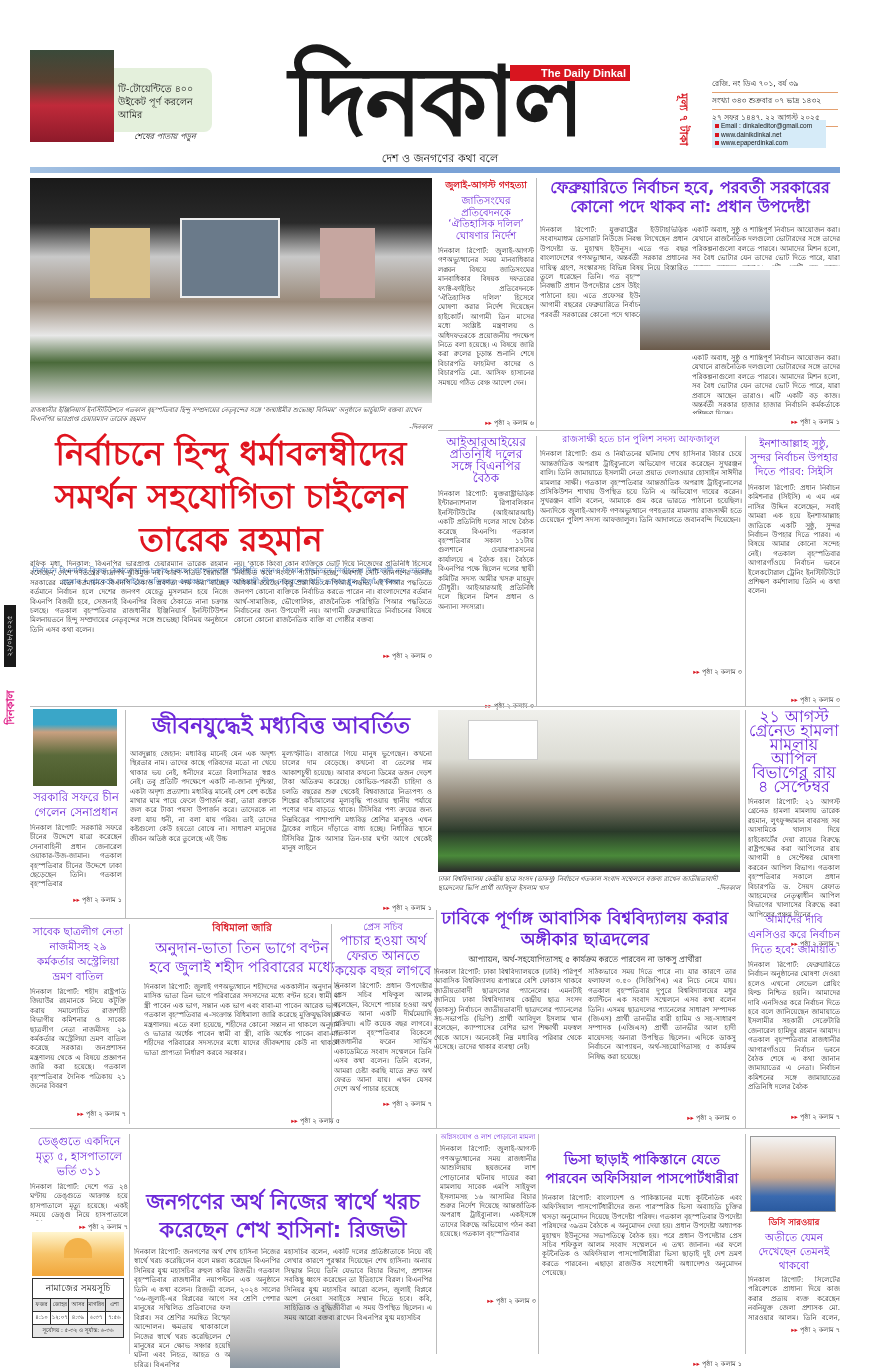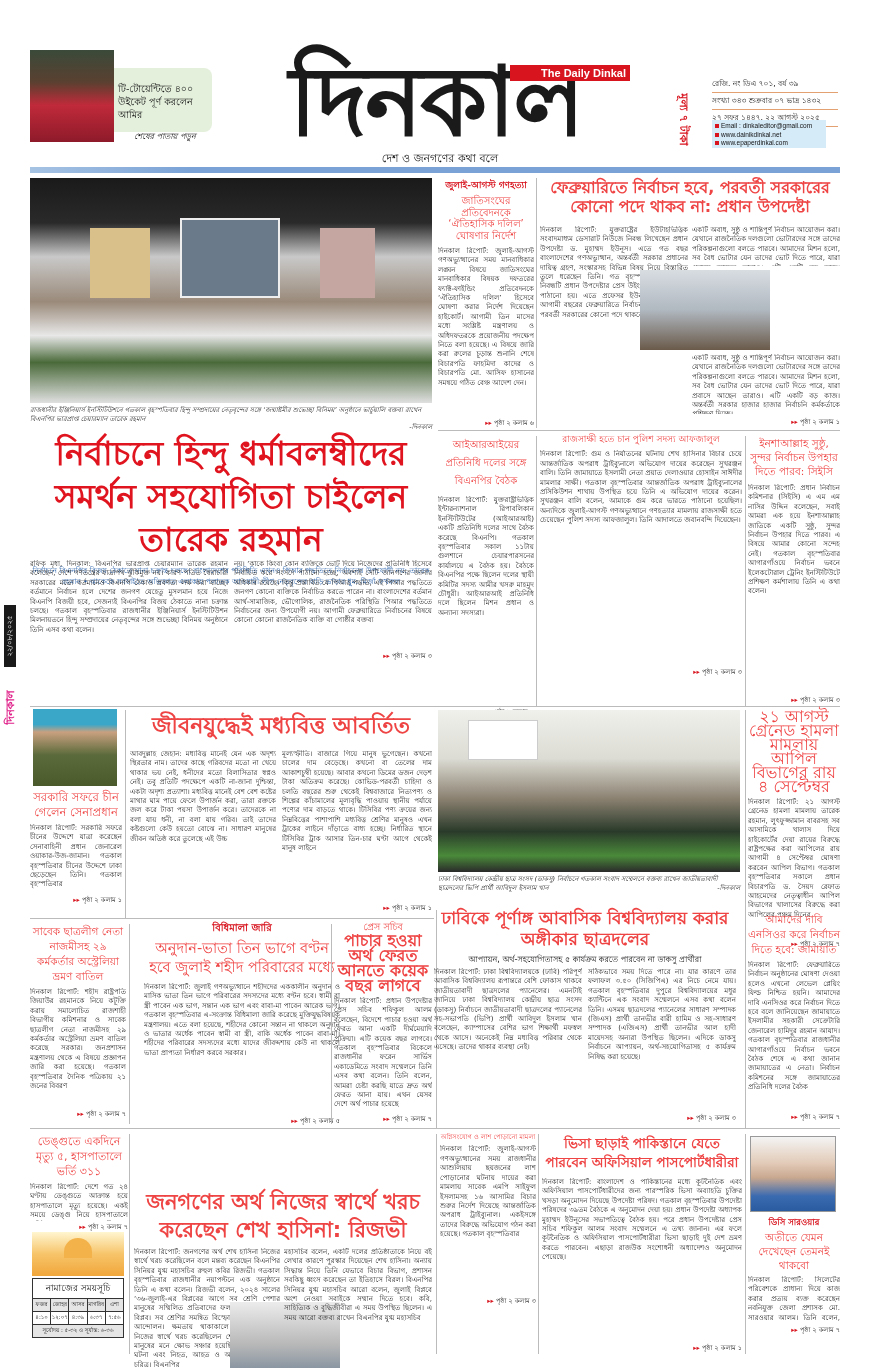--- a/index.html
+++ b/index.html
@@ -1,21 +1,21 @@
 <!DOCTYPE html>
 <html><head>
 <meta charset="utf-8">
 <style>
 *{box-sizing:border-box;margin:0;padding:0}
 body{width:870px;height:1368px;background:#fff;font-family:"DejaVu Sans",sans-serif;color:#111;position:relative;overflow:hidden}
 .abs{position:absolute}
 .body-txt{font-size:7px;line-height:9.4px;color:#222;text-align:justify;overflow:hidden}
 .cont{font-size:6.5px;color:#111;text-align:right;margin-top:1px}
 .cont .arrow{color:#d8151f}
-.hl{font-family:"DejaVu Sans",sans-serif;font-weight:bold;text-align:center;color:#ef4444;line-height:1.15}
+.hl{font-family:"DejaVu Sans",sans-serif;font-weight:bold;text-align:center;color:#6d28d9;line-height:1.15}
 .kicker{color:#d8151f;font-weight:bold;text-align:center}
 .photo{background:linear-gradient(135deg,#6b6b6b,#2f3a2f 40%,#8a7a6a 70%,#3b3b3b)}
 .caption{font-size:6.5px;font-style:italic;color:#222;line-height:8.5px}
 .vrule{position:absolute;width:1px;background:#bbb}
 .hrule{position:absolute;height:1px;background:#bbb}
 </style>
 </head>
 <body>
 
 <div class="abs" style="left:30px;top:50px;width:184px;height:92px;">
@@ -83,21 +83,21 @@
 
 <div class="abs" style="left:30px;top:432px;width:402px;">
   <div class="hl" style="font-size:33px;line-height:43px;color:#e0141f;">নির্বাচনে হিন্দু ধর্মাবলম্বীদের সমর্থন সহযোগিতা চাইলেন তারেক রহমান</div>
   <div style="margin-top:4px;font-size:7.5px;line-height:11px;color:#1f5aa6;text-align:center;">নির্বাচনে বিএনপির বিজয় ঠেকাতে নানা চক্রান্ত চলছে। বাংলাদেশের পরিস্থিতি এখনও পিআর পদ্ধতিতে নির্বাচনের উপযোগী নয়: তারেক রহমান  •  ঝাকেকে সবচাইতে অভিজাত এলাকায় পলাতক আওয়ামী লীগ নেতৃবৃন্দের বাড়ি ভাড়ার ধুম: মির্জা ফখরুল</div>
   <div class="body-txt" style="position:absolute;left:0;top:128px;width:198px;height:100px;">রফিক মৃধা, দিনকাল: বিএনপির ভারপ্রাপ্ত চেয়ারম্যান তারেক রহমান বলেছেন, দেশে গণতন্ত্রের যাত্রাপথ ঝুঁকিমুক্ত নয়। কারণ পতিত স্বৈরাচারী সরকারের মতো বর্তমানেও বিএনপি ঠেকাও প্রবণতা লক্ষ করা যাচ্ছে। বর্তমানে নির্বাচন হলে দেশের জনগণ যেহেতু মুসলমান হয়ে নিজে বিএনপি বিজয়ী হবে, সেজন্যই বিএনপির বিজয় ঠেকাতে নানা চক্রান্ত চলছে। গতকাল বৃহস্পতিবার রাজধানীর ইঞ্জিনিয়ার্স ইনস্টিটিউশন মিলনায়তনে হিন্দু সম্প্রদায়ের নেতৃবৃন্দের সঙ্গে শুভেচ্ছা বিনিময় অনুষ্ঠানে তিনি এসব কথা বলেন।</div>
   <div class="body-txt" style="position:absolute;left:204px;top:128px;width:198px;height:92px;">নয়। ‘কাকে কিংবা কোন ব্যক্তিকে ভোট দিয়ে নিজেদের প্রতিনিধি হিসেবে নির্বাচিত করে সংসদে পাঠানো হচ্ছে, অবশ্যই সেটি জানগণের জানার অধিকার রয়েছে। কিন্তু প্রস্তাবিত যে পিআর পদ্ধতি, এই পিআর পদ্ধতিতে জনগণ কোনো ব্যক্তিকে নির্বাচিত করতে পারেন না। বাংলাদেশের বর্তমান আর্থ-সামাজিক, ভৌগোলিক, রাজনৈতিক পরিস্থিতি পিআর পদ্ধতিতে নির্বাচনের জন্য উপযোগী নয়। আগামী ফেব্রুয়ারিতে নির্বাচনের বিষয়ে কোনো কোনো রাজনৈতিক ব্যক্তি বা গোষ্ঠীর বক্তব্য</div>
   <div class="cont" style="position:absolute;left:204px;top:218px;width:198px;"><span class="arrow">▸▸ </span><span>পৃষ্ঠা ২ কলাম ৩</span></div>
 </div>
 
 <div class="abs" style="left:438px;top:436px;width:96px;">
-  <div class="hl" style="font-size:10px;line-height:18px;font-weight:normal;">আইআরআইয়ের প্রতিনিধি দলের সঙ্গে বিএনপির বৈঠক</div>
+  <div class="hl" style="font-size:12px;line-height:12px;font-weight:normal;">আইআরআইয়ের প্রতিনিধি দলের সঙ্গে বিএনপির বৈঠক</div>
   <div class="body-txt" style="margin-top:6px;height:210px;">দিনকাল রিপোর্ট: যুক্তরাষ্ট্রভিত্তিক ইন্টারন্যাশনাল রিপাবলিকান ইনস্টিটিউটের (আইআরআই) একটি প্রতিনিধি দলের সাথে বৈঠক করেছে বিএনপি। গতকাল বৃহস্পতিবার সকাল ১১টায় গুলশানে চেয়ারপারসনের কার্যালয়ে এ বৈঠক হয়। বৈঠকে বিএনপির পক্ষে ছিলেন দলের স্থায়ী কমিটির সদস্য আমীর খসরু মাহমুদ চৌধুরী। আইআরআই প্রতিনিধি দলে ছিলেন মিশন প্রধান ও অন্যান্য সদস্যরা।</div>
   <div class="cont"><span class="arrow">▸▸ </span><span>পৃষ্ঠা ২ কলাম ৩</span></div>
 </div>
 <div class="vrule" style="left:536px;top:436px;height:270px;"></div>
 
 <div class="abs" style="left:540px;top:434px;width:202px;">
   <div class="hl" style="font-size:9px;font-weight:normal;">রাজসাক্ষী হতে চান পুলিশ সদস্য আফজালুল</div>
   <div class="body-txt" style="margin-top:6px;height:216px;">দিনকাল রিপোর্ট: গুম ও নির্যাতনের ঘটনায় শেখ হাসিনার বিচার চেয়ে আন্তর্জাতিক অপরাধ ট্রাইব্যুনালে অভিযোগ দায়ের করেছেন সুখরঞ্জন বালি। তিনি জামায়াতে ইসলামী নেতা প্রয়াত দেলাওয়ার হোসাইন সাঈদীর মামলার সাক্ষী। গতকাল বৃহস্পতিবার আন্তর্জাতিক অপরাধ ট্রাইব্যুনালের প্রসিকিউশন শাখায় উপস্থিত হয়ে তিনি এ অভিযোগ দায়ের করেন। সুখরঞ্জন বালি বলেন, আমাকে গুম করে ভারতে পাঠানো হয়েছিল। অন্যদিকে জুলাই-আগস্ট গণঅভ্যুত্থানে গণহত্যার মামলায় রাজসাক্ষী হতে চেয়েছেন পুলিশ সদস্য আফজালুল। তিনি আদালতে জবানবন্দি দিয়েছেন।</div>
   <div class="cont"><span class="arrow">▸▸ </span><span>পৃষ্ঠা ২ কলাম ৩</span></div>
 </div>
@@ -153,21 +153,21 @@
 <div class="abs" style="left:144px;top:920px;width:196px;">
   <div class="kicker" style="font-size:10px;">বিধিমালা জারি</div>
   <div class="hl" style="font-size:14.5px;line-height:19px;font-weight:normal;margin-top:2px;">অনুদান-ভাতা তিন ভাগে বণ্টন হবে জুলাই শহীদ পরিবারের মধ্যে</div>
   <div class="body-txt" style="margin-top:6px;height:132px;">দিনকাল রিপোর্ট: জুলাই গণঅভ্যুত্থানে শহীদদের এককালীন অনুদান ও মাসিক ভাতা তিন ভাগে পরিবারের সদস্যদের মধ্যে বণ্টন হবে। স্বামী বা স্ত্রী পাবেন এক ভাগ, সন্তান এক ভাগ এবং বাবা-মা পাবেন আরেক ভাগ। গতকাল বৃহস্পতিবার এ-সংক্রান্ত বিধিমালা জারি করেছে মুক্তিযুদ্ধবিষয়ক মন্ত্রণালয়। এতে বলা হয়েছে, শহীদের কোনো সন্তান না থাকলে অনুদান ও ভাতার অর্ধেক পাবেন স্বামী বা স্ত্রী, বাকি অর্ধেক পাবেন বাবা-মা। শহীদের পরিবারের সদস্যদের মধ্যে যাদের জীবদ্দশায় কেউ না থাকলে ভাতা প্রাপ্যতা নির্ধারণ করবে সরকার।</div>
   <div class="cont"><span class="arrow">▸▸ </span><span>পৃষ্ঠা ২ কলাম ৫</span></div>
 </div>
 <div class="vrule" style="left:331px;top:924px;height:200px;"></div>
 
 <div class="abs" style="left:334px;top:922px;width:98px;">
   <div class="hl" style="font-size:9.5px;font-weight:normal;">প্রেস সচিব</div>
-  <div class="hl" style="font-size:16px;line-height:15px;font-weight:bold;">পাচার হওয়া অর্থ ফেরত আনতে কয়েক বছর লাগবে</div>
+  <div class="hl" style="font-size:13px;line-height:15px;font-weight:normal;">পাচার হওয়া অর্থ ফেরত আনতে কয়েক বছর লাগবে</div>
   <div class="body-txt" style="margin-top:4px;height:116px;">দিনকাল রিপোর্ট: প্রধান উপদেষ্টার প্রেস সচিব শফিকুল আলম বলেছেন, বিদেশে পাচার হওয়া অর্থ ফেরত আনা একটি দীর্ঘমেয়াদি প্রক্রিয়া। এটি কয়েক বছর লাগবে। গতকাল বৃহস্পতিবার বিকেলে রাজধানীর ফরেন সার্ভিস একাডেমিতে সংবাদ সম্মেলনে তিনি এসব কথা বলেন। তিনি বলেন, আমরা চেষ্টা করছি যাতে দ্রুত অর্থ ফেরত আনা যায়। এখন যেসব দেশে অর্থ পাচার হয়েছে</div>
   <div class="cont"><span class="arrow">▸▸ </span><span>পৃষ্ঠা ২ কলাম ৭</span></div>
 </div>
 <div class="vrule" style="left:436px;top:910px;height:218px;"></div>
 
 <div class="abs" style="left:434px;top:908px;width:302px;">
   <div class="hl" style="font-size:17px;line-height:21px;">ঢাবিকে পূর্ণাঙ্গ আবাসিক বিশ্ববিদ্যালয় করার অঙ্গীকার ছাত্রদলের</div>
   <div style="font-size:8px;text-align:center;margin-top:3px;">আপ্যায়ন, অর্থ-সহযোগিতাসহ ৫ কার্যক্রম করতে পারবেন না ডাকসু প্রার্থীরা</div>
   <div class="body-txt" style="position:absolute;left:0;top:60px;width:148px;height:150px;">দিনকাল রিপোর্ট: ঢাকা বিশ্ববিদ্যালয়কে (ঢাবি) পরিপূর্ণ আবাসিক বিশ্ববিদ্যালয় রূপান্তরে বেশি ফোকাস থাকবে জাতীয়তাবাদী ছাত্রদলের প্যানেলের। এমনটাই জানিয়ে ঢাকা বিশ্ববিদ্যালয় কেন্দ্রীয় ছাত্র সংসদ (ডাকসু) নির্বাচনে জাতীয়তাবাদী ছাত্রদলের প্যানেলের সহ-সভাপতি (ভিপি) প্রার্থী আবিদুল ইসলাম খান বলেছেন, ক্যাম্পাসের বেশির ভাগ শিক্ষার্থী মফস্বল থেকে আসে। অনেকেই নিম্ন মধ্যবিত্ত পরিবার থেকে এসেছে। তাদের থাকার ব্যবস্থা নেই।</div>
   <div class="body-txt" style="position:absolute;left:154px;top:60px;width:148px;height:142px;">সঠিকভাবে সময় দিতে পারে না। যার কারণে তার ফলাফল ৩.৫০ (সিজিপিএ) এর নিচে নেমে যায়। গতকাল বৃহস্পতিবার দুপুরে বিশ্ববিদ্যালয়ের মধুর ক্যান্টিনে এক সংবাদ সম্মেলনে এসব কথা বলেন তিনি। এসময় ছাত্রদলের প্যানেলের সাধারণ সম্পাদক (জিএস) প্রার্থী তানভীর বারী হামিম ও সহ-সাধারণ সম্পাদক (এজিএস) প্রার্থী তানভীর আল হাদী মায়েদসহ অন্যরা উপস্থিত ছিলেন। এদিকে ডাকসু নির্বাচনে আপ্যায়ন, অর্থ-সহযোগিতাসহ ৫ কার্যক্রম নিষিদ্ধ করা হয়েছে।</div>
@@ -223,21 +223,21 @@
 <div class="vrule" style="left:436px;top:1134px;height:220px;"></div>
 
 <div class="abs" style="left:440px;top:1134px;width:96px;">
   <div class="hl" style="font-size:6.5px;font-weight:normal;">অগ্নিসংযোগ ও লাশ পোড়ানো মামলা</div>
   <div class="body-txt" style="margin-top:4px;height:150px;">দিনকাল রিপোর্ট: জুলাই-আগস্ট গণঅভ্যুত্থানের সময় রাজধানীর আশুলিয়ায় ছয়জনের লাশ পোড়ানোর ঘটনায় দায়ের করা মামলায় সাবেক এমপি সাইফুল ইসলামসহ ১৬ আসামির বিচার শুরুর নির্দেশ দিয়েছে আন্তর্জাতিক অপরাধ ট্রাইব্যুনাল। একইসঙ্গে তাদের বিরুদ্ধে অভিযোগ গঠন করা হয়েছে। গতকাল বৃহস্পতিবার</div>
   <div class="cont"><span class="arrow">▸▸ </span><span>পৃষ্ঠা ২ কলাম ৩</span></div>
 </div>
 <div class="vrule" style="left:538px;top:1134px;height:220px;"></div>
 
 <div class="abs" style="left:542px;top:1134px;width:200px;">
-  <div class="hl" style="font-size:13.5px;line-height:19px;">ভিসা ছাড়াই পাকিস্তানে যেতে পারবেন অফিসিয়াল পাসপোর্টধারীরা</div>
+  <div class="hl" style="font-size:13.5px;line-height:19px;margin-top:16px;">ভিসা ছাড়াই পাকিস্তানে যেতে পারবেন অফিসিয়াল পাসপোর্টধারীরা</div>
   <div class="body-txt" style="margin-top:6px;height:164px;">দিনকাল রিপোর্ট: বাংলাদেশ ও পাকিস্তানের মধ্যে কূটনৈতিক এবং অফিসিয়াল পাসপোর্টধারীদের জন্য পারস্পরিক ভিসা অব্যাহতি চুক্তির খসড়া অনুমোদন দিয়েছে উপদেষ্টা পরিষদ। গতকাল বৃহস্পতিবার উপদেষ্টা পরিষদের ৩৯তম বৈঠকে এ অনুমোদন দেয়া হয়। প্রধান উপদেষ্টা অধ্যাপক মুহাম্মদ ইউনূসের সভাপতিত্বে বৈঠক হয়। পরে প্রধান উপদেষ্টার প্রেস সচিব শফিকুল আলম সংবাদ সম্মেলনে এ তথ্য জানান। এর ফলে কূটনৈতিক ও অফিসিয়াল পাসপোর্টধারীরা ভিসা ছাড়াই দুই দেশ ভ্রমণ করতে পারবেন। এছাড়া রাজউক সংশোধনী অধ্যাদেশও অনুমোদন পেয়েছে।</div>
   <div class="cont"><span class="arrow">▸▸ </span><span>পৃষ্ঠা ২ কলাম ১</span></div>
 </div>
 <div class="vrule" style="left:745px;top:1134px;height:220px;"></div>
 
 <div class="abs photo" style="left:750px;top:1136px;width:86px;height:76px;border:1px solid #999;background:linear-gradient(180deg,#f4f4f4 0%,#e2cbb8 35%,#c9a890 55%,#3a6ab0 80%,#2a5aa0 100%);"></div>
 <div class="abs" style="left:748px;top:1216px;width:92px;">
   <div class="kicker" style="font-size:8.5px;">ডিসি সারওয়ার</div>
   <div class="hl" style="font-size:10.5px;line-height:14px;font-weight:normal;">অতীতে যেমন দেখেছেন তেমনই থাকবো</div>
   <div class="body-txt" style="margin-top:4px;height:48px;">দিনকাল রিপোর্ট: সিলেটের পরিবেশকে প্রাধান্য দিয়ে কাজ করার প্রত্যয় ব্যক্ত করেছেন নবনিযুক্ত জেলা প্রশাসক মো. সারওয়ার আলম। তিনি বলেন, এখানকার</div>

